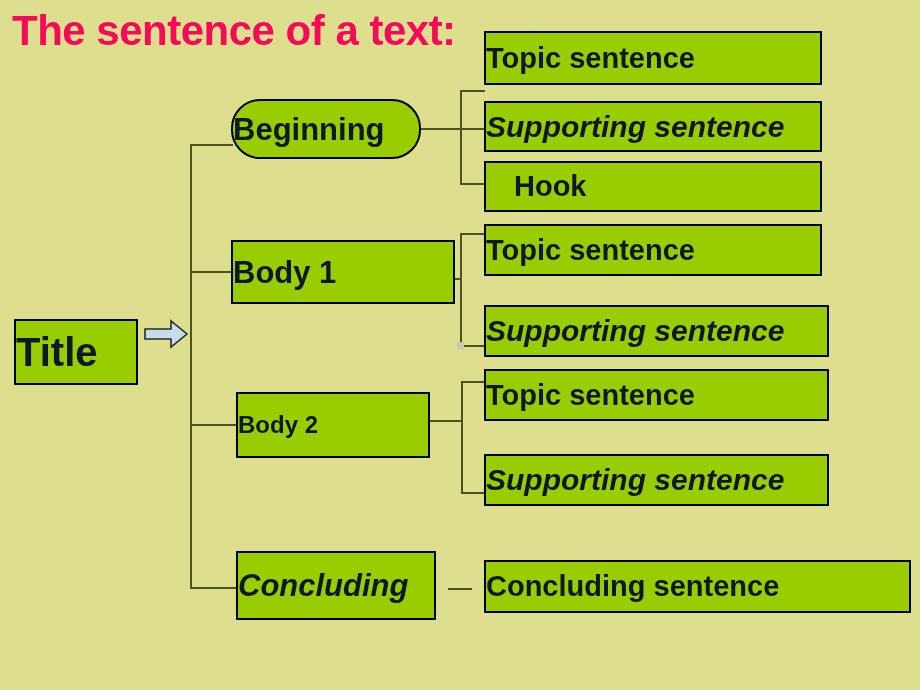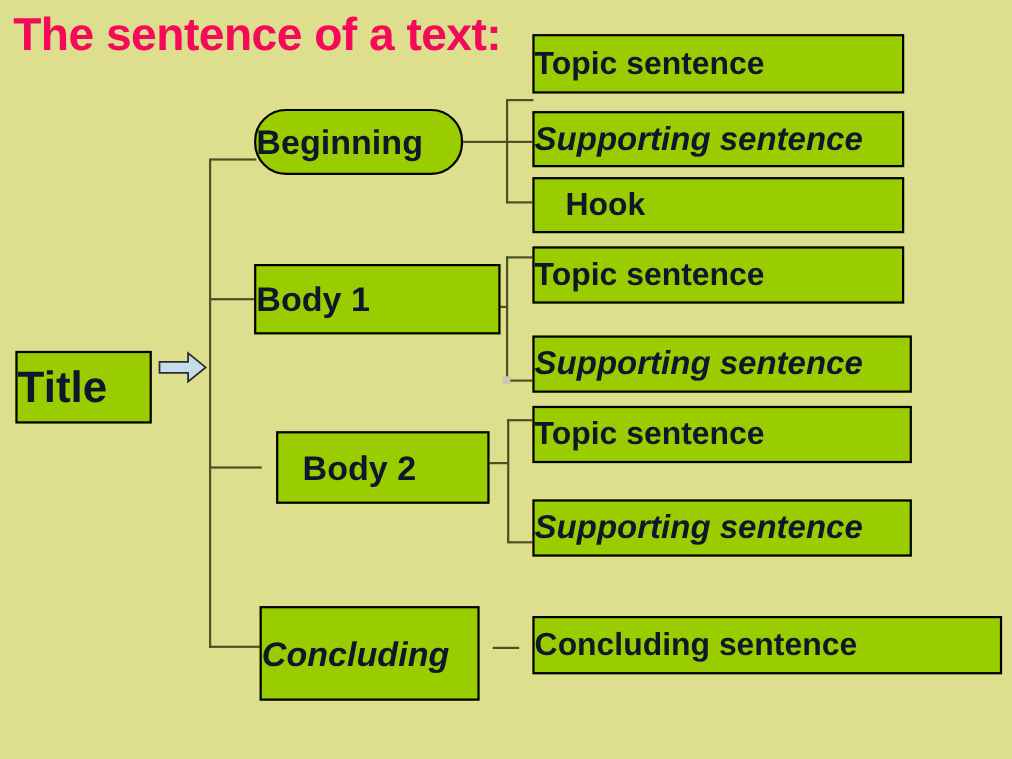--- a/index.html
+++ b/index.html
@@ -141,38 +141,38 @@
   <div class="node" style="left:484px; top:224px; width:338px; height:52px; font-size:29px;">
     <span class="label">Topic sentence</span>
   </div>
 
   <div class="node overflow" style="left:484px; top:305px; width:345px; height:52px; font-size:30px;">
     <span class="label">Supporting sentence</span>
   </div>
 
   <div class="artifact" style="left:457px; top:342px;"></div>
 
-  <div class="node" style="left:251px; top:392px; width:194px; height:66px; font-size:31px;padding-left:22px;">
+  <div class="node" style="left:236px; top:392px; width:194px; height:66px; font-size:24px;">
     <span class="label">Body 2</span>
   </div>
 
   <div class="line h" style="left:430px; top:420px; width:32px;"></div>
   <div class="line v" style="left:461px; top:381px; height:112px;"></div>
   <div class="line h" style="left:461px; top:381px; width:24px;"></div>
   <div class="line h" style="left:461px; top:492px; width:24px;"></div>
 
   <div class="node" style="left:484px; top:369px; width:345px; height:52px; font-size:29px;">
     <span class="label">Topic sentence</span>
   </div>
 
   <div class="node overflow" style="left:484px; top:454px; width:345px; height:52px; font-size:30px;">
     <span class="label">Supporting sentence</span>
   </div>
 
-  <div class="node overflow" style="left:236px; top:551px; width:200px; height:86px; font-size:31px;">
+  <div class="node overflow" style="left:236px; top:551px; width:200px; height:69px; font-size:31px;">
     <span class="label">Concluding</span>
   </div>
 
   <div class="line h" style="left:448px; top:588px; width:24px;"></div>
 
   <div class="node" style="left:484px; top:560px; width:427px; height:53px; font-size:29px;">
     <span class="label">Concluding sentence</span>
   </div>
 
 </div>

